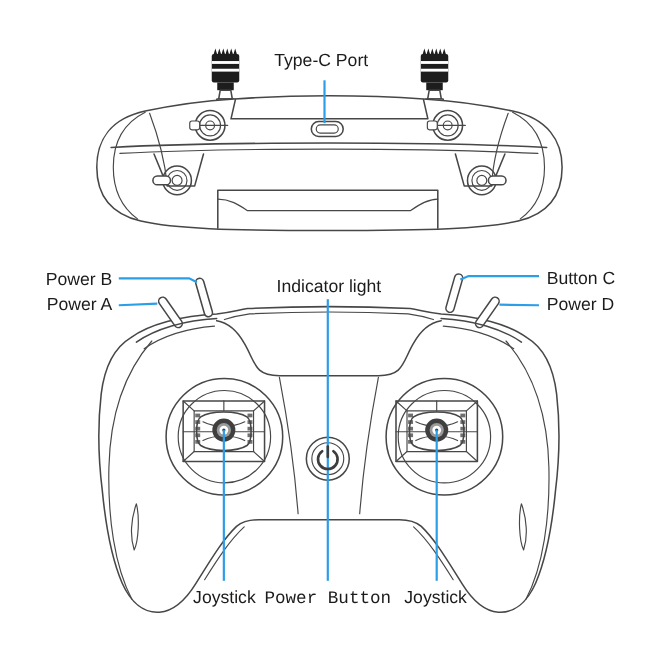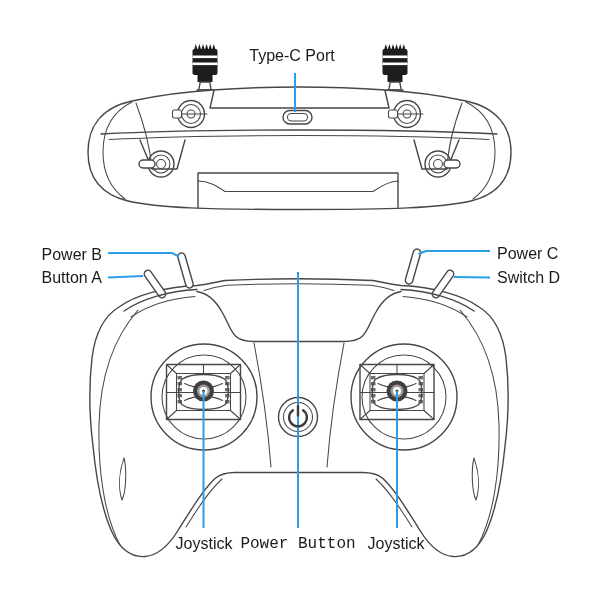--- a/index.html
+++ b/index.html
@@ -195,20 +195,21 @@
   </g>
 
   <g>
     <path class="glyph" d="M292.9,410.2 A8.9,8.9 0 1 0 303.1,410.2"></path>
     <line class="glyph" x1="298" y1="406" x2="298" y2="415.5"></line>
   </g>
 </svg>
 
 <div class="label ctr" style="left:292px; top:47px;">Type-C Port</div>
 <div class="label" style="right:498px; top:246px;">Power B</div>
-<div class="label" style="right:498px; top:269px;">Button A</div>
-<div class="label" style="left:497px; top:245px;">Power C</div>
-<div class="label" style="left:497px; top:269px;">Switch D</div>
+<div class="label" style="right:498px; top:269px;">Power A</div>
+<div class="label" style="left:497px; top:245px;">Button C</div>
+<div class="label" style="left:497px; top:269px;">Power D</div>
+<div class="label ctr" style="left:299px; top:252px;">Indicator light</div>
 <div class="label ctr" style="left:204px; top:535px;">Joystick</div>
 <div class="label ctr" style="left:298px; top:535px;font-family:Liberation Mono, monospace;">Power Button</div>
 <div class="label ctr" style="left:396px; top:535px;">Joystick</div>
 
 </div>
 
 </body></html>

